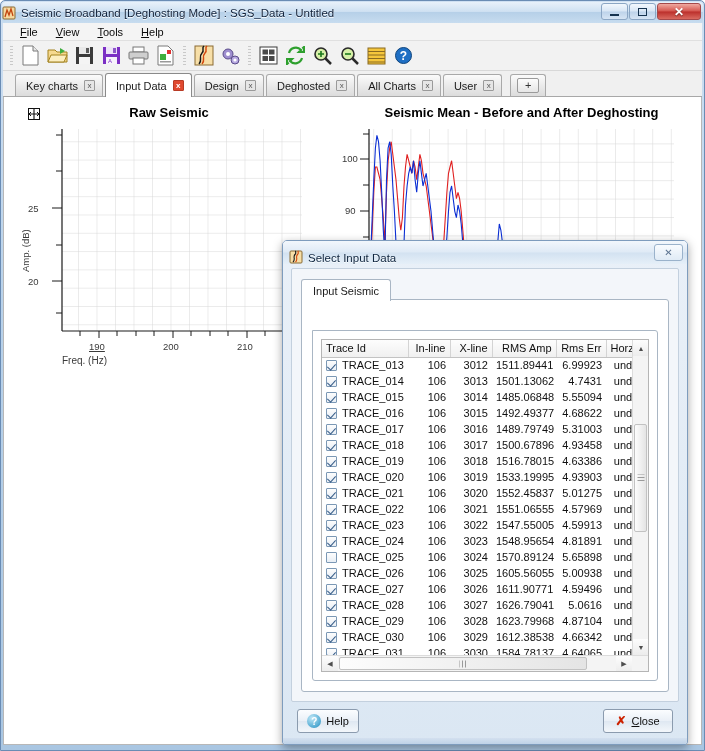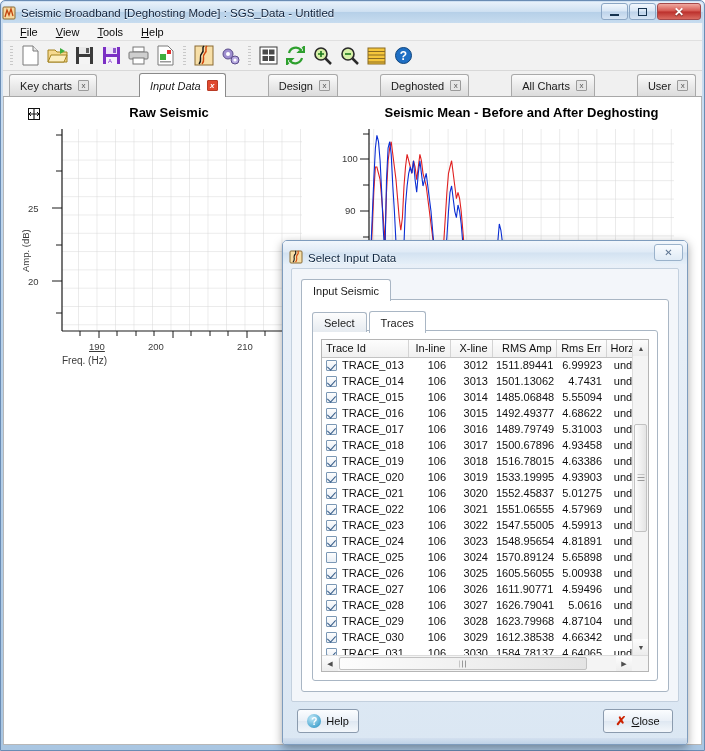--- a/index.html
+++ b/index.html
@@ -102,44 +102,42 @@
     border: 1px solid transparent;
     border-radius: 2px;
     position: relative;
   }
 
   
   #tabstrip {
     height: 26px;
     background: #f0f0f0;
     display: flex; align-items: flex-end;
-    padding-left: 6px;
+    padding-left: 12px;
     margin: 0 1px;
     border-bottom: 1px solid #a8a8a8;
-    gap: 40px;
   }
   .ctab {
     height: 22px;
     display: flex; align-items: center;
     padding: 0 7px 0 10px;
     margin-right: 2px;
     border: 1px solid #a9a9a9;
     border-bottom: none;
     border-radius: 3px 3px 0 0;
     background: linear-gradient(180deg,#fbfbfb 0%,#e9e9e9 55%,#dcdcdc 100%);
     font-size: 11px; color: #1a1a1a;
     white-space: nowrap;
   }
   .ctab.active {
     height: 24px;
     background: #ffffff;
     border-color: #8a8a8a;
     position: relative; z-index: 3;
     margin-bottom: -1px;
-    font-style: italic;
   }
   .tab-x {
     width: 11px; height: 11px; margin-left: 6px;
     border: 1px solid #9a9a9a;
     background: #e6e6e6;
     color: #555;
     font-size: 8px; line-height: 9px; text-align: center;
     border-radius: 1px;
     flex: none;
   }
@@ -619,21 +617,21 @@
         <line x1="206" y1="208" x2="206" y2="213" stroke="#1a1a1a"></line>
         <line x1="224" y1="208" x2="224" y2="213" stroke="#1a1a1a"></line>
         <line x1="243" y1="208" x2="243" y2="215" stroke="#1a1a1a"></line>
         <line x1="261" y1="208" x2="261" y2="213" stroke="#1a1a1a"></line>
         <line x1="280" y1="208" x2="280" y2="213" stroke="#1a1a1a"></line>
         <line x1="298" y1="208" x2="298" y2="213" stroke="#1a1a1a"></line>
       </svg>
       <span class="tick-txt" style="left:24px;top:106px;">25</span>
       <span class="tick-txt" style="left:24px;top:179px;">20</span>
       <span class="tick-txt" style="left:85px;top:244px;text-decoration:underline;">190</span>
-      <span class="tick-txt" style="left:144px;top:244px;">200</span>
+      <span class="tick-txt" style="left:159px;top:244px;">200</span>
       <span class="tick-txt" style="left:233px;top:244px;">210</span>
       <span class="ylabel" style="left:16px;top:175px;">Amp. (dB)</span>
       <div class="axis-label" style="position:absolute;left:58px;top:258px;width:247px;">Freq. (Hz)</div>
     </div>
 
     <div class="chart-panel" style="left:332px;top:0px;width:371px;height:300px;">
       <div class="chart-title" style="margin-top:8px;">Seismic Mean - Before and After Deghosting</div>
       <svg width="371" height="160" viewBox="0 0 371 160" style="position:absolute;left:0;top:28px;">
         <defs>
           <pattern id="grid2" width="18.6" height="18.4" patternUnits="userSpaceOnUse">
@@ -678,28 +676,20 @@
 
     <div id="dlg-body">
       <div class="tabs-outer">
         <div class="tabrow">
           <div class="dtab active">
             <span>Input Seismic</span>
           </div>
         </div>
         <div class="tabpane">
           <div class="tabs-inner">
-            <div class="tabrow">
-              <div class="dtab">
-                <span>Select</span>
-              </div>
-              <div class="dtab active">
-                <span>Traces</span>
-              </div>
-            </div>
             <div class="tabpane-inner">
 
               <div class="gridwrap">
                 <table class="tracegrid">
                   <thead>
                     <tr>
                       <th class="h-id">Trace Id</th>
                       <th class="h-in num">In-line</th>
                       <th class="h-x num">X-line</th>
                       <th class="h-amp num">RMS Amp</th>

